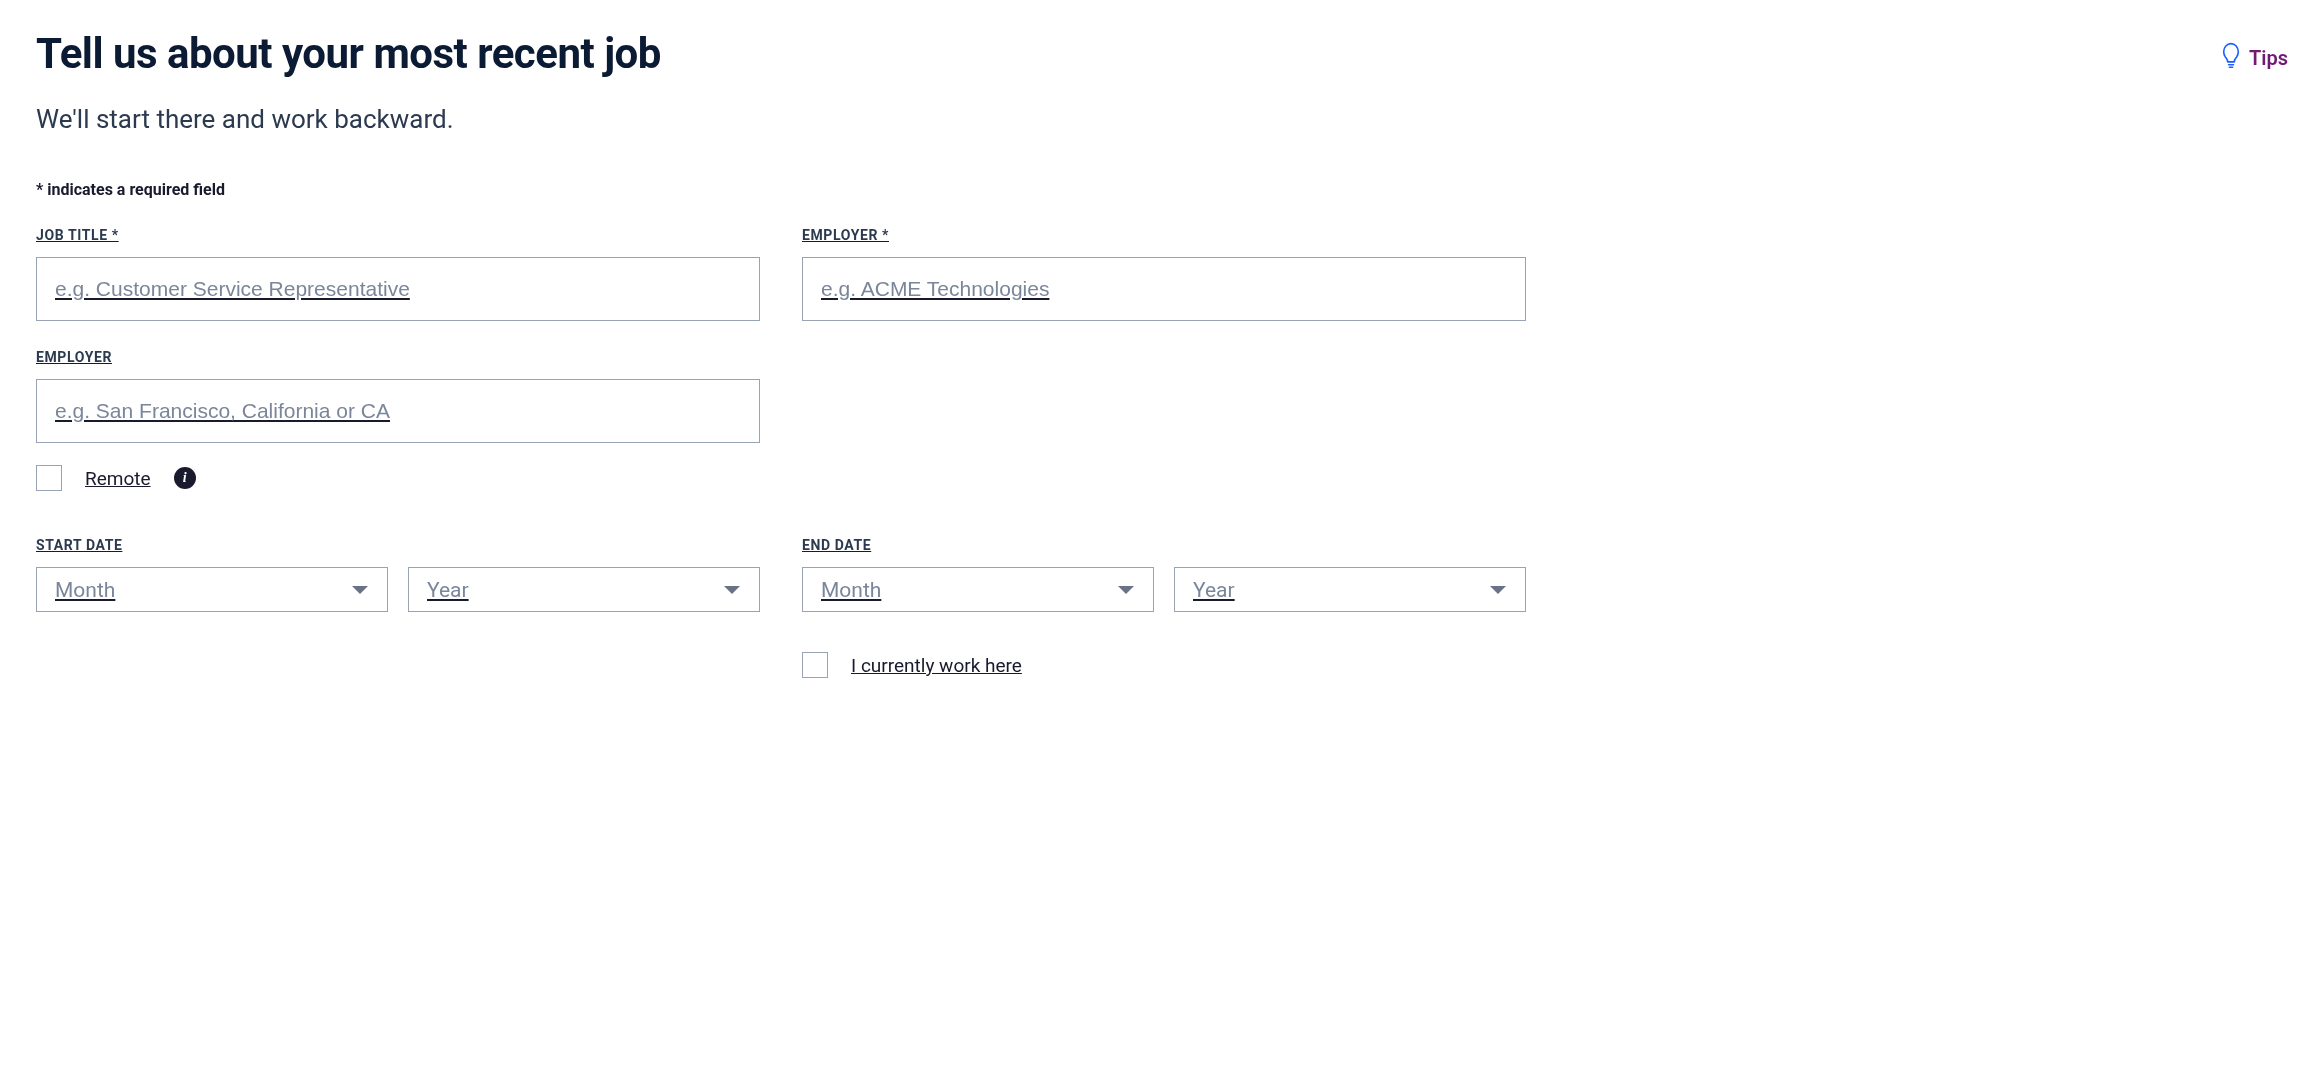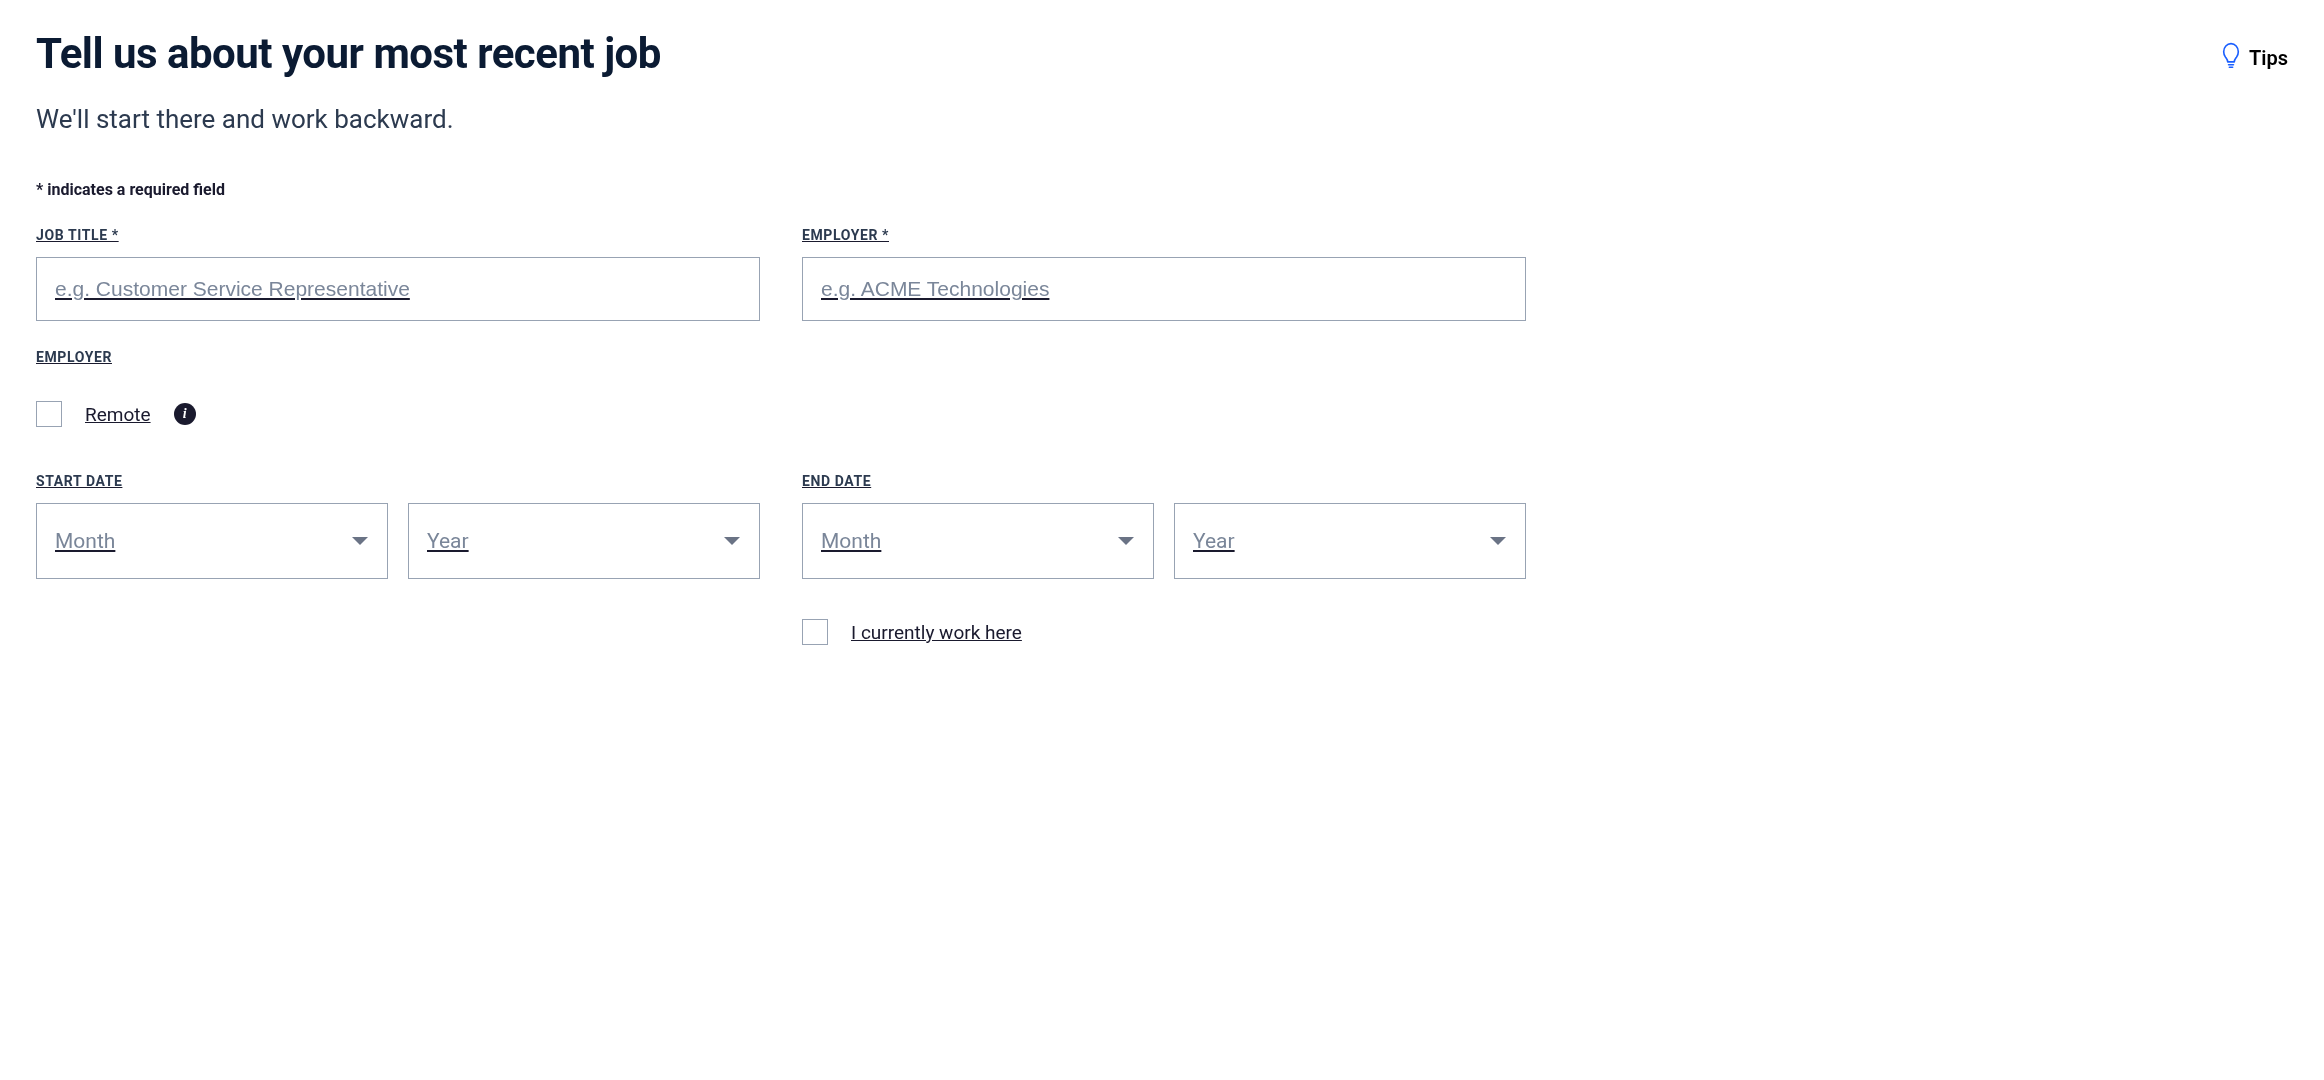--- a/index.html
+++ b/index.html
@@ -29,21 +29,21 @@
     .subtitle {
       font-size: 26px;
       font-weight: 400;
       color: #2c3a4f;
       margin-top: 26px;
     }
     .tips-link {
       display: inline-flex;
       align-items: center;
       gap: 8px;
-      color: #000000;
+      color: #701a75;
       font-size: 20px;
       font-weight: 600;
       cursor: pointer;
       margin-top: 12px;
     }
     .tips-link svg {
       width: 20px;
       height: 26px;
     }
     .required-note {
@@ -130,21 +130,21 @@
     .date-row {
       display: flex;
       gap: 20px;
     }
     .select-wrap {
       position: relative;
       flex: 1;
     }
     .select {
       width: 100%;
-      height: 76px;
+      height: 45px;
       border: 1px solid #98a3b3;
       font-size: 21px;
       padding: 0 18px;
       color: #7a8699;
       background: #ffffff;
       cursor: pointer;
       display: flex;
       align-items: center;
     }
     .caret {
@@ -192,20 +192,21 @@
     <input type="text" class="text-input" placeholder="e.g. Customer Service Representative" style="">
   </div>
 
   <div class="field-group">
     <label class="field-label">EMPLOYER *</label>
     <input type="text" class="text-input" placeholder="e.g. ACME Technologies" style="">
   </div>
 
   <div class="field-group span2" style="margin-top:28px;">
     <label class="field-label">EMPLOYER</label>
+    <input type="text" class="text-input half-width" placeholder="e.g. San Francisco, California or CA" style="">
     <div class="checkbox-row">
       <div class="checkbox"></div>
       <span class="checkbox-label">Remote</span>
       <span class="info-icon">i</span>
     </div>
   </div>
 
   <div class="field-group date-section">
     <label class="field-label">START DATE</label>
     <div class="date-row">

